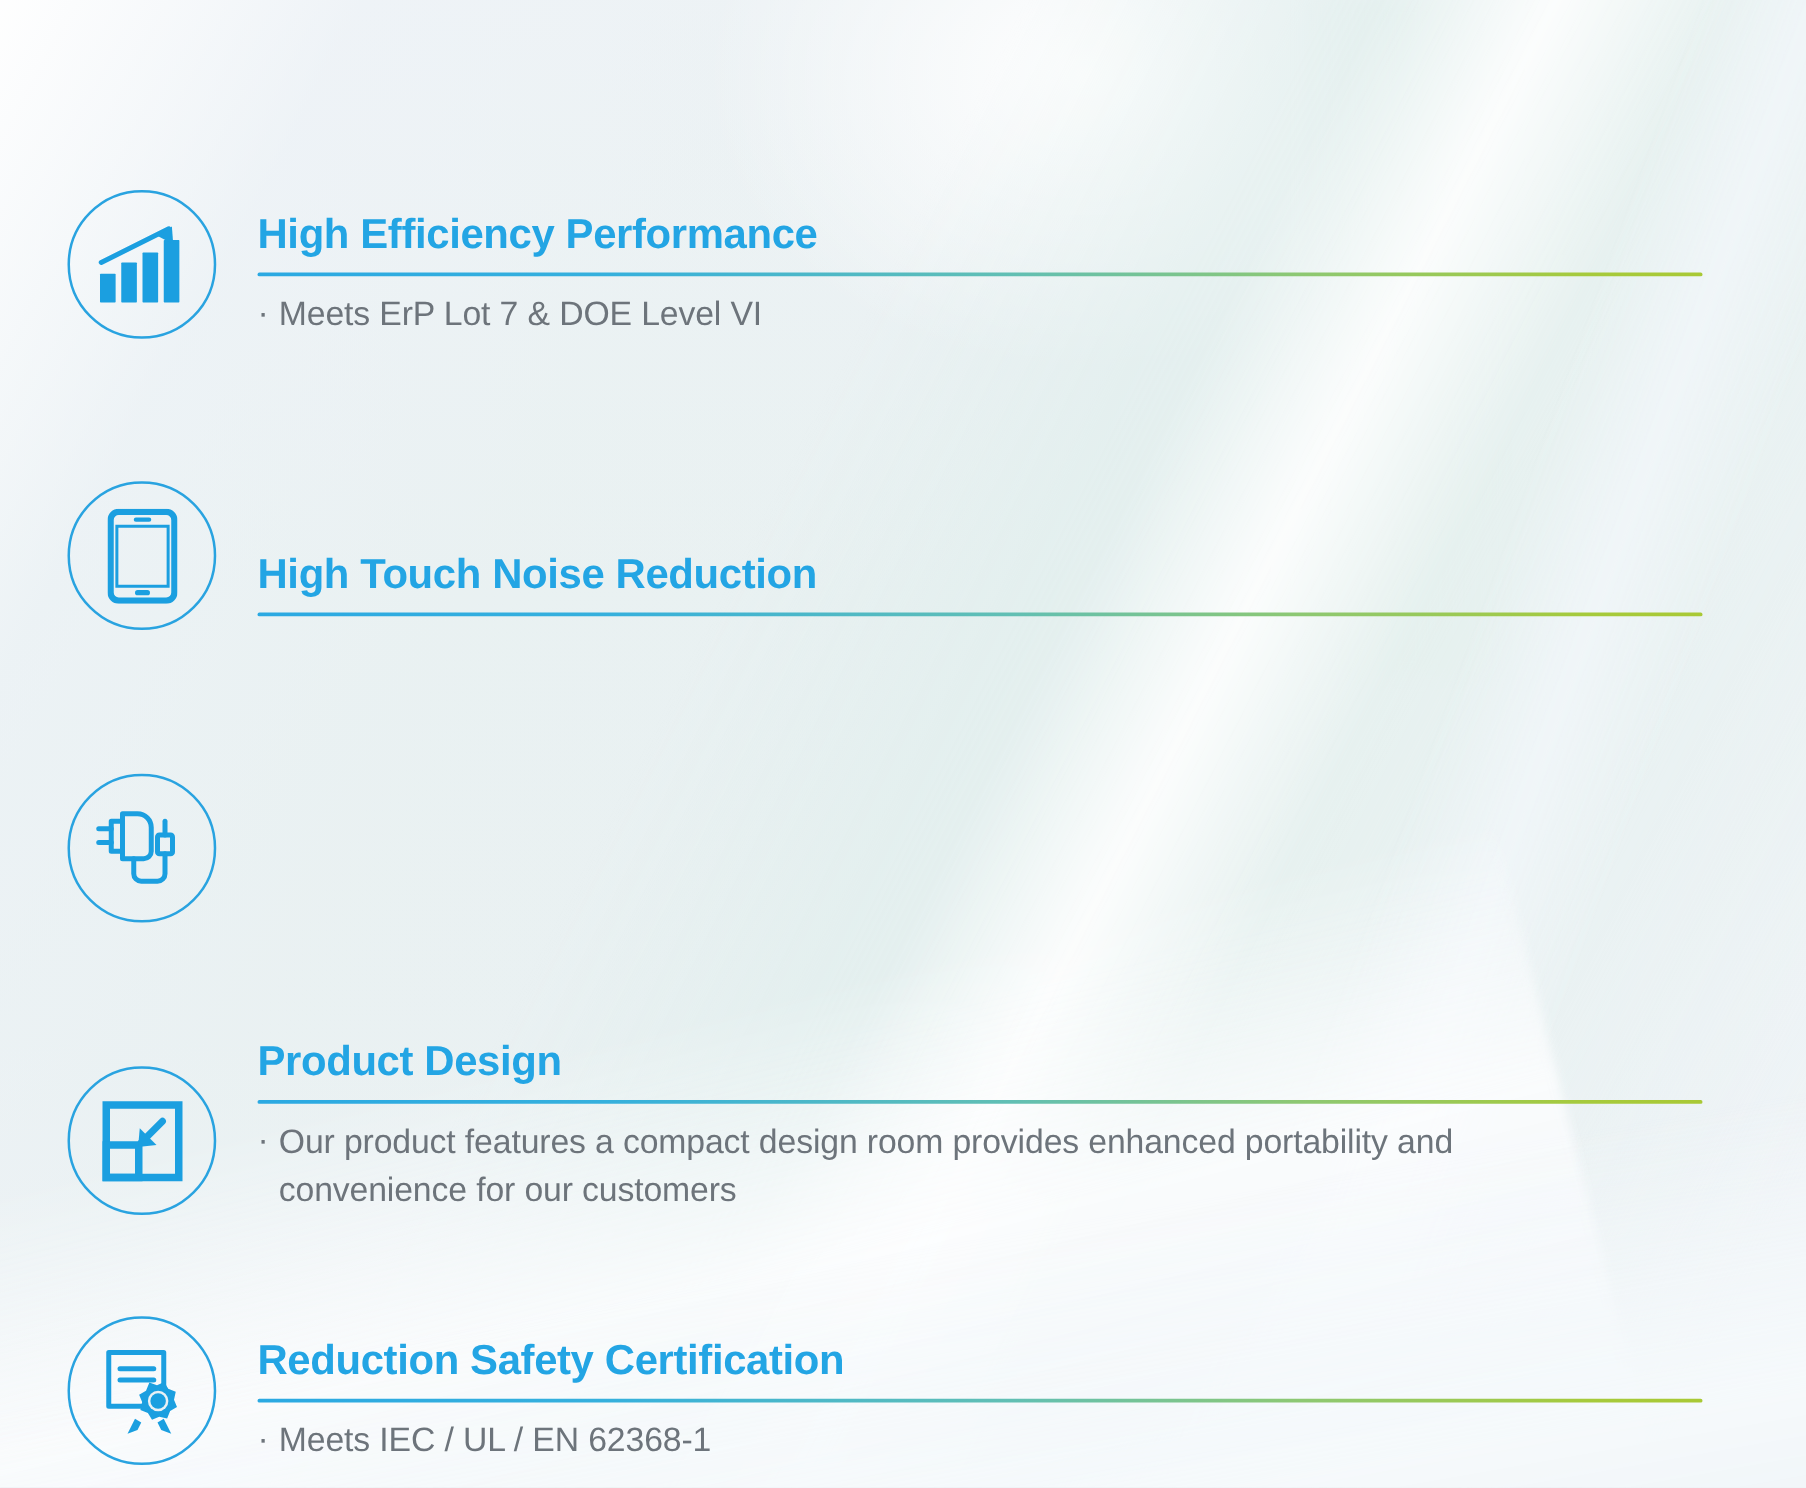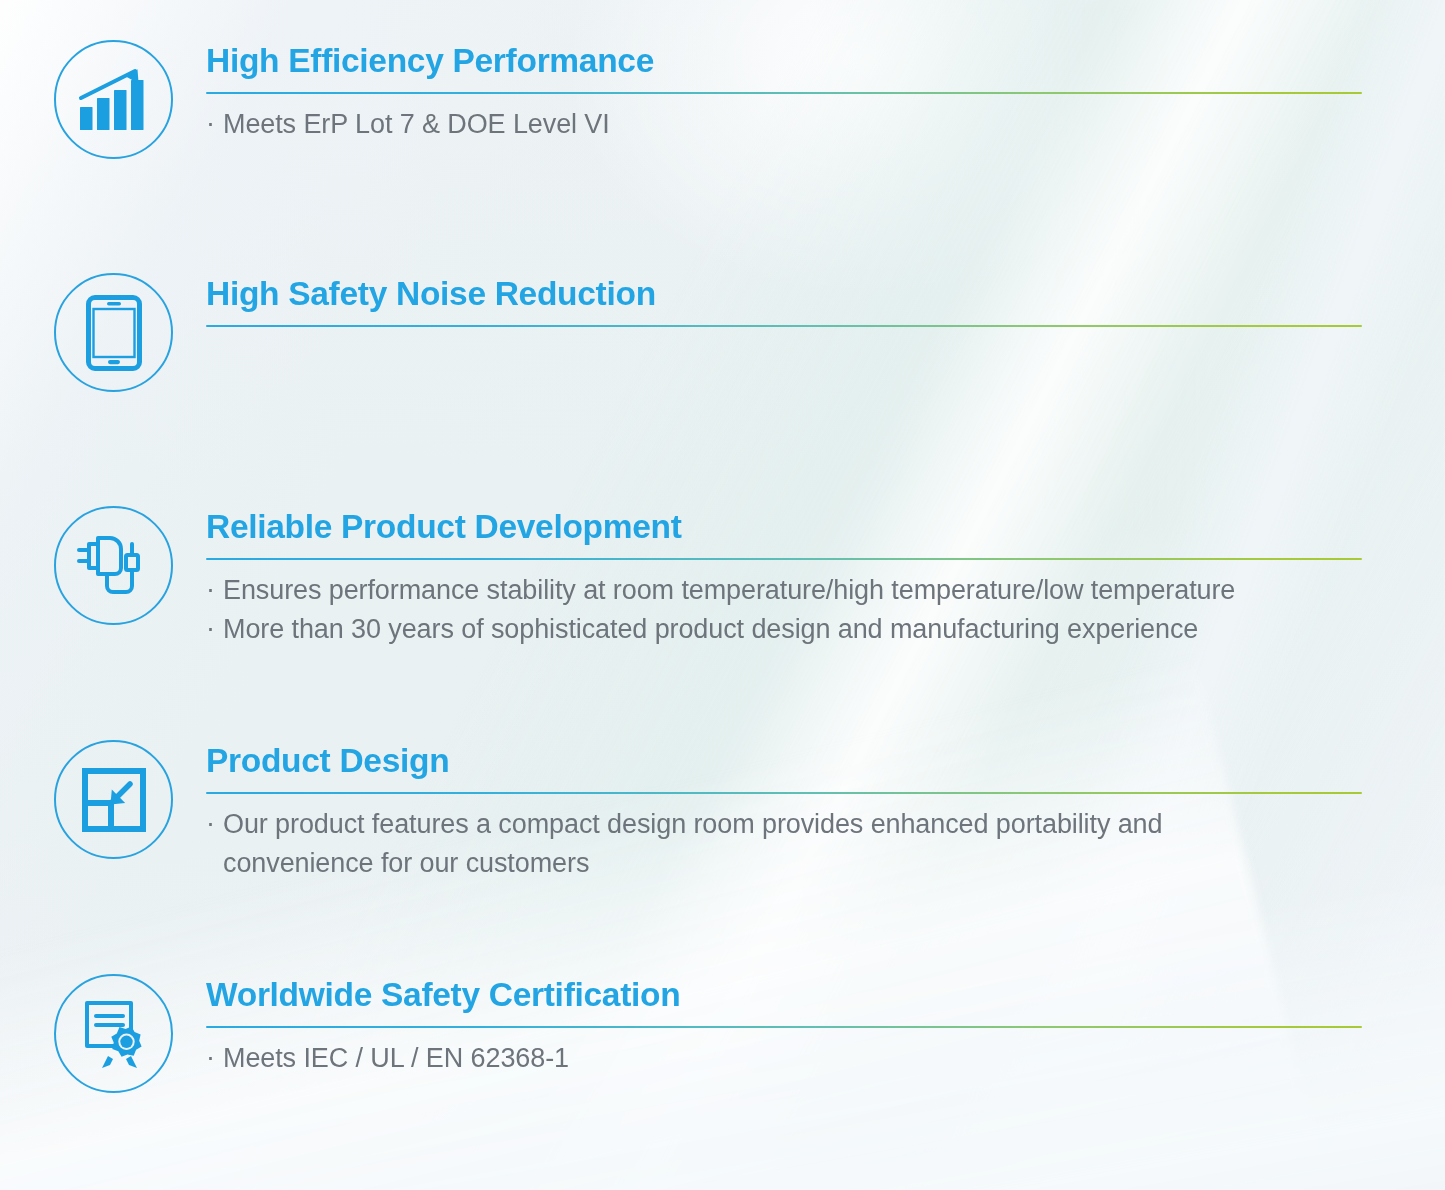--- a/index.html
+++ b/index.html
@@ -119,21 +119,21 @@
 
   .features {
     position: relative;
     z-index: 3;
     padding-top: 38px;
   }
 
   .feature {
     position: relative;
     display: flex;
-    align-items: flex-start;
+    align-items: flex-end;
     padding-left: 54px;
     margin-bottom: 0;
   }
   .feature-0 { height: 233px; }
   .feature-1 { height: 233px; }
   .feature-2 { height: 234px; }
   .feature-3 { height: 234px; }
   .feature-4 { height: 200px; }
 
   .icon-circle {
@@ -245,47 +245,39 @@
     <div class="feature feature-1">
       <div class="icon-circle">
         <svg width="56" height="76" viewBox="0 0 56 76" aria-hidden="true">
           <rect x="2.5" y="2.5" width="51" height="71" rx="6.5" ry="6.5" fill="none" stroke="#1b9fe0" stroke-width="5"></rect>
           <rect x="7.5" y="14" width="41" height="48" fill="none" stroke="#1b9fe0" stroke-width="2.4"></rect>
           <rect x="21" y="7" width="14" height="3.4" rx="1.7" fill="#1b9fe0"></rect>
           <rect x="22" y="65" width="12" height="4.2" rx="2.1" fill="#1b9fe0"></rect>
         </svg>
       </div>
       <div class="feature-body">
-        <div class="feature-title">High Safety Noise Reduction</div>
+        <div class="feature-title">High Touch Noise Reduction</div>
         <div class="feature-rule"></div>
       </div>
     </div>
 
     <div class="feature feature-2">
       <div class="icon-circle">
         <svg width="76" height="72" viewBox="0 0 76 72" aria-hidden="true">
           <g fill="none" stroke="#1b9fe0" stroke-width="4" stroke-linejoin="round" stroke-linecap="round">
             <path d="M22 8 H34 A11 11 0 0 1 45 19 V38 A6 6 0 0 1 39 44 H22 Z"></path>
             <rect x="13" y="14" width="9" height="24"></rect>
             <path d="M3 20 H13"></path>
             <path d="M3 31 H13"></path>
             <path d="M31 44 V56 A6 6 0 0 0 37 62 H50 A6 6 0 0 0 56 56 V40"></path>
             <rect x="50" y="25" width="12" height="15" rx="1.5"></rect>
             <path d="M56 25 V14"></path>
           </g>
         </svg>
       </div>
-      <div class="feature-body">
-        <div class="feature-title">Reliable Product Development</div>
-        <div class="feature-rule"></div>
-        <ul class="bullets">
-          <li class="bullet">Ensures performance stability at room temperature/high temperature/low temperature</li>
-          <li class="bullet">More than 30 years of sophisticated product  design and manufacturing experience</li>
-        </ul>
-      </div>
     </div>
 
     <div class="feature feature-3">
       <div class="icon-circle">
         <svg width="66" height="66" viewBox="0 0 66 66" aria-hidden="true">
           <g fill="none" stroke="#1b9fe0" stroke-width="6">
             <path d="M4 4 H62 V62 H4 Z"></path>
             <rect x="4" y="36" width="26" height="26"></rect>
           </g>
           <g stroke="#1b9fe0" stroke-width="5.5" stroke-linecap="round">
@@ -318,21 +310,21 @@
           </g>
           <path d="M40.5 29
                    L46.6 31.1 L52.4 28.5 L55.6 34 L61.6 36.4 L60.2 42.7
                    L62.6 48.5 L57.1 51.8 L54.7 57.8 L48.4 56.4 L42.6 58.8
                    L39.3 53.3 L33.3 50.9 L34.7 44.6 L32.3 38.8 L37.8 35.5 Z" fill="#1b9fe0"></path>
           <circle cx="47.5" cy="43.8" r="8.2" fill="#eaf1f5"></circle>
           <circle cx="47.5" cy="43.8" r="6.2" fill="#1b9fe0"></circle>
         </svg>
       </div>
       <div class="feature-body">
-        <div class="feature-title">Worldwide Safety Certification</div>
+        <div class="feature-title">Reduction Safety Certification</div>
         <div class="feature-rule"></div>
         <ul class="bullets">
           <li class="bullet">Meets IEC / UL / EN 62368-1</li>
         </ul>
       </div>
     </div>
 
   </div>
 </div>
 

